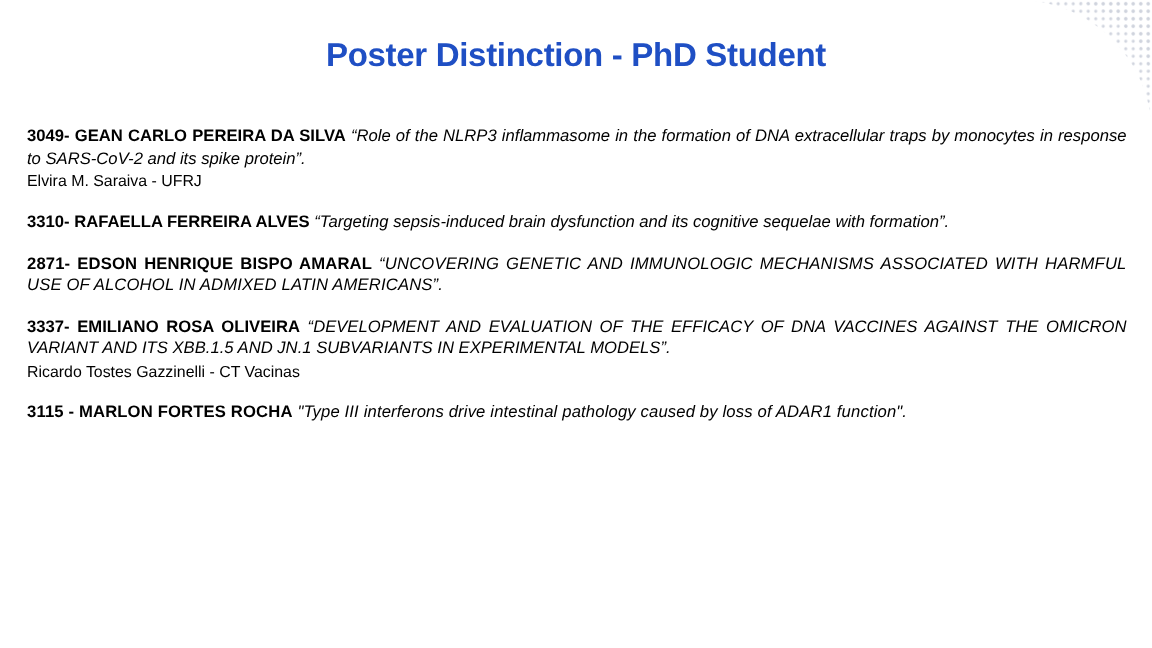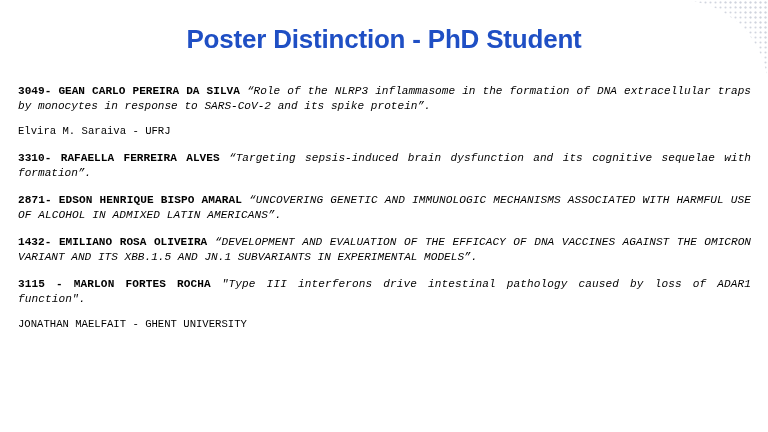--- a/index.html
+++ b/index.html
@@ -29,34 +29,33 @@
     height: 90px;
     overflow: hidden;
     pointer-events: none;
   }
   .title {
     position: absolute;
     top: 24px;
     left: 0;
     width: 768px;
     text-align: center;
-    font-size: 26px;
+    font-size: 22px;
     font-weight: bold;
     color: #1F4FC4;
     letter-spacing: -0.2px;
   }
   .entries {
     position: absolute;
     top: 84px;
     left: 18px;
     width: 733px;
   }
   .entry {
     margin-bottom: 13px;
-    font-family: Liberation Mono, monospace;
   }
   .entry-line {
     font-size: 11.1px;
     line-height: 14.5px;
     color: #000000;
     text-align: justify;
     text-justify: inter-word;
   }
   .code {
     font-weight: bold;
@@ -64,21 +63,21 @@
   .person {
     font-weight: bold;
   }
   .work-title {
     font-style: italic;
   }
   .affil {
     font-size: 10.6px;
     line-height: 14px;
     color: #000000;
-    margin-top: 11px;
+    margin-top: 1px;
   }
   .entry.spaced .entry-line {
     letter-spacing: 0.1px;
   }
 </style>
 </head>
 <body>
 
 <div class="slide">
 
@@ -118,29 +117,29 @@
     <div class="entry spaced">
       <div class="entry-line">
         <span class="code">2871-</span>
         <span class="person">EDSON HENRIQUE BISPO AMARAL</span>
         <span class="work-title">“UNCOVERING GENETIC AND IMMUNOLOGIC MECHANISMS ASSOCIATED WITH HARMFUL USE OF ALCOHOL IN ADMIXED LATIN AMERICANS”.</span>
       </div>
     </div>
 
     <div class="entry">
       <div class="entry-line">
-        <span class="code">1432-</span>
+        <span class="code">3337-</span>
         <span class="person">EMILIANO ROSA OLIVEIRA</span>
         <span class="work-title">“DEVELOPMENT AND EVALUATION OF THE EFFICACY OF DNA VACCINES AGAINST THE OMICRON VARIANT AND ITS XBB.1.5 AND JN.1 SUBVARIANTS IN EXPERIMENTAL MODELS”.</span>
       </div>
+      <div class="affil">Ricardo Tostes Gazzinelli - CT Vacinas</div>
     </div>
 
     <div class="entry spaced">
       <div class="entry-line">
         <span class="code">3115 -</span>
         <span class="person">MARLON FORTES ROCHA</span>
         <span class="work-title">"Type III interferons drive intestinal pathology caused by loss of ADAR1 function".</span>
       </div>
-      <div class="affil">JONATHAN MAELFAIT - GHENT UNIVERSITY</div>
     </div>
 
   </div>
 </div>
 
 </body></html>

